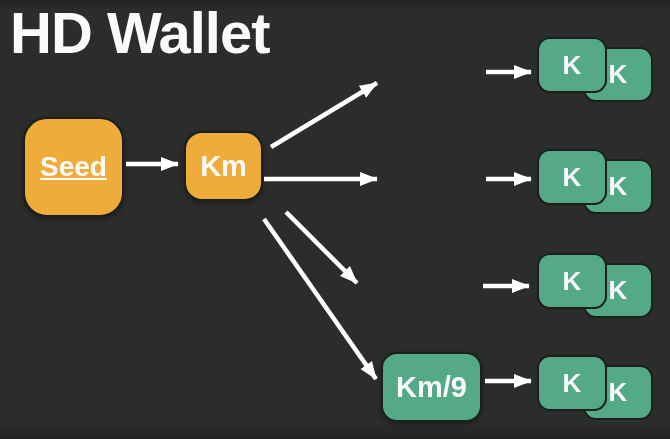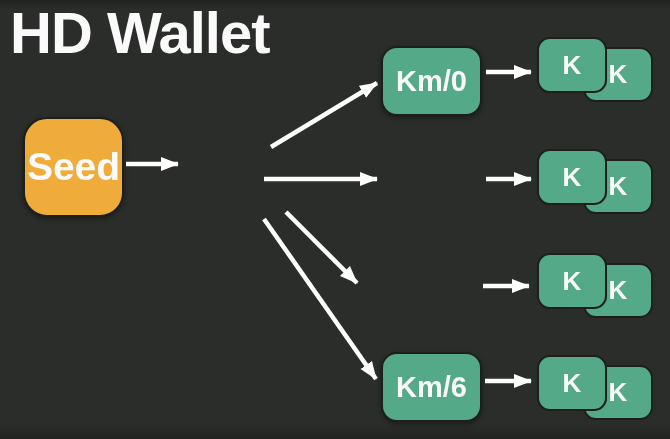--- a/index.html
+++ b/index.html
@@ -36,21 +36,22 @@
     font-weight: 700;
     box-sizing: border-box;
     border: 2px solid var(--outline, #1d1f1c);
     box-shadow: 0 2px 5px rgba(0,0,0,0.35);
   }
   .seed {
     left: 23px; top: 117px;
     width: 101px; height: 100px;
     background: var(--seed-box, #efac3b);
     border-radius: 24px;
-    font-size: 39px;
+    font-size: 28px;
+    text-decoration: underline;
   }
   .master {
     left: 184px; top: 131px;
     width: 79px; height: 70px;
     background: var(--seed-box, #efac3b);
     border-radius: 18px;
     font-size: 29px;
   }
   .child {
     left: 381px;
@@ -111,23 +112,23 @@
     <line x1="264" y1="179" x2="377" y2="179" marker-end="url(#ah)"></line>
     <line x1="286" y1="212" x2="357" y2="283" marker-end="url(#ah)"></line>
     <line x1="264" y1="219" x2="376" y2="379" marker-end="url(#ah)"></line>
     <line x1="486" y1="72" x2="531" y2="72" marker-end="url(#ah)"></line>
     <line x1="486" y1="179" x2="531" y2="179" marker-end="url(#ah)"></line>
     <line x1="483" y1="286" x2="529" y2="286" marker-end="url(#ah)"></line>
     <line x1="485" y1="381" x2="531" y2="381" marker-end="url(#ah)"></line>
   </svg>
 
   <div class="node seed">Seed</div>
+  <div class="node master">Km</div>
 
-  <div class="node child" style="top:46px">Km/0</div>
-  <div class="node child" style="top:352px">Km/6</div>
+  <div class="node child" style="top:352px">Km/9</div>
 
   <div class="kpair" style="top:37px">
     <div class="kcard front">K</div>
     <div class="kcard back">K</div>
   </div>
   <div class="kpair" style="top:149px">
     <div class="kcard front">K</div>
     <div class="kcard back">K</div>
   </div>
   <div class="kpair" style="top:253px">

